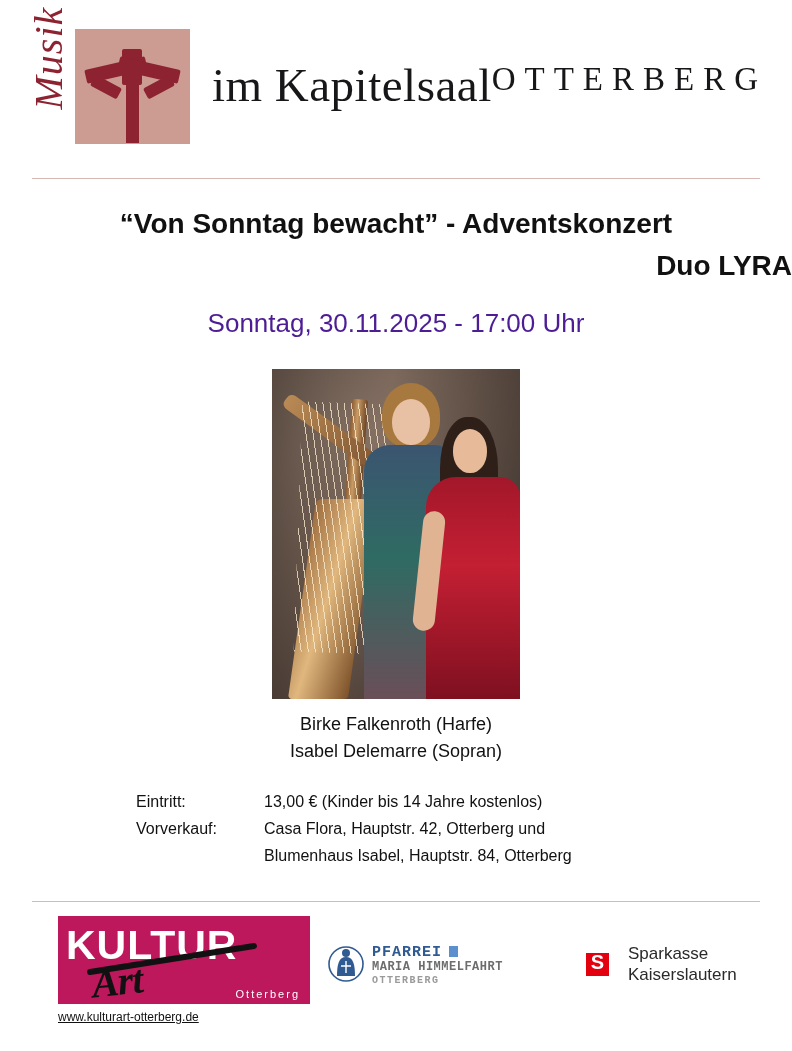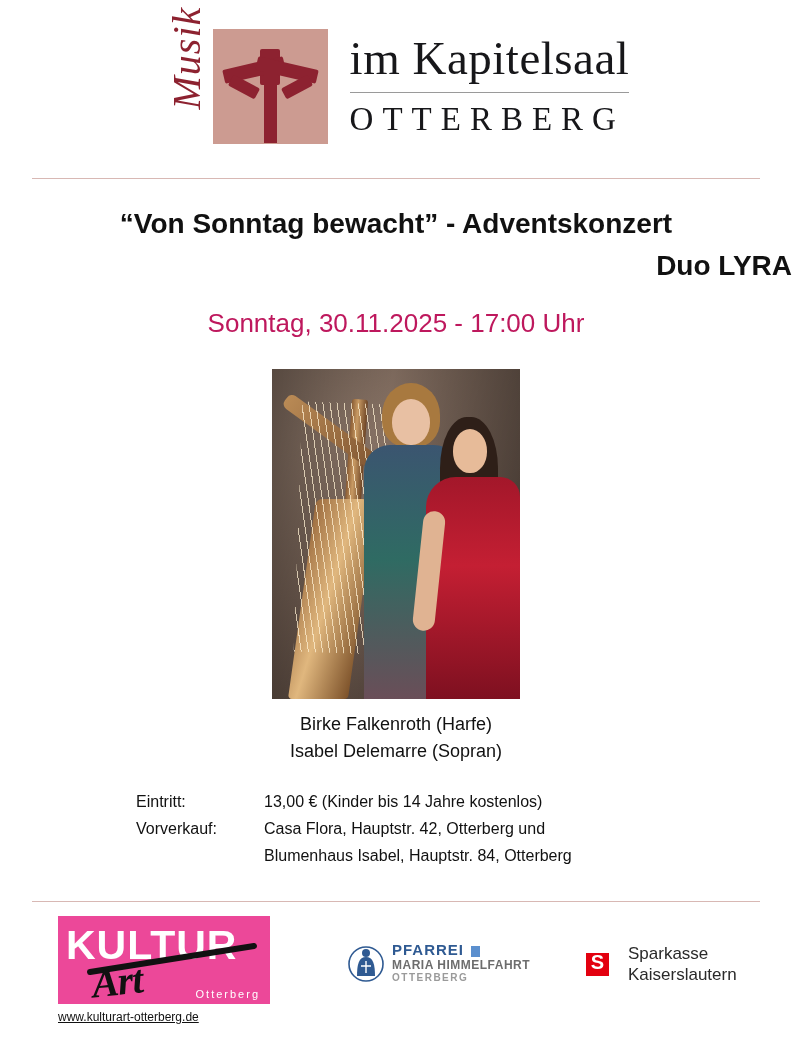--- a/index.html
+++ b/index.html
@@ -66,21 +66,20 @@
     border-radius: 2px;
   }
   .f1 { width: 62px; height: 14px; top: 34px; left: 10px; transform: rotate(-13deg); }
   .f2 { width: 62px; height: 14px; top: 34px; right: 10px; transform: rotate(13deg); }
   .f3 { width: 20px; height: 36px; top: 20px; left: 47px; }
   .f4 { width: 30px; height: 12px; top: 52px; left: 16px; transform: rotate(28deg); }
   .f5 { width: 30px; height: 12px; top: 52px; right: 16px; transform: rotate(-28deg); }
 
   .title-block {
     display: flex;
-    flex-direction: column;
     justify-content: center;
   }
   .title-main {
     font-family: "Liberation Serif", serif;
     font-size: 47px;
     line-height: 1.05;
     color: #17171a;
     letter-spacing: 0.5px;
   }
   .title-rule {
@@ -117,21 +116,21 @@
   }
   .ensemble {
     font-size: 28px;
     font-weight: bold;
     color: #111;
     margin: 0 0 26px 0;
     text-align: right;
   }
   .datetime {
     font-size: 26px;
-    color: #be185d;
+    color: #4c1d95;
     margin: 0 0 30px 0;
   }
 
   
   .photo-wrap {
     width: 248px;
     height: 330px;
     margin: 0 auto;
     position: relative;
     overflow: hidden;
@@ -296,23 +295,23 @@
     position: absolute;
     left: 0;
     right: 0;
     top: 910px;
     height: 140px;
   }
   .kultur-logo {
     position: absolute;
     left: 58px;
     top: 6px;
-    width: 212px;
+    width: 252px;
     height: 88px;
-    background: #ec4899;
+    background: #be185d;
     overflow: hidden;
   }
   .kultur-word {
     position: absolute;
     left: 8px;
     top: 6px;
     font-family: "Liberation Sans", sans-serif;
     font-weight: bold;
     font-size: 41px;
     color: #ffffff;
@@ -351,24 +350,25 @@
   .kultur-url {
     position: absolute;
     left: 58px;
     top: 100px;
     font-size: 12px;
     color: #111;
   }
 
   .pfarrei {
     position: absolute;
-    left: 348px;
+    left: 328px;
     top: 32px;
     display: flex;
-    align-items: flex-start;
+    align-items: flex-end;
+    font-family: Liberation Mono, monospace;
   }
   .pfarrei-mark {
     width: 36px;
     height: 44px;
     margin-right: 8px;
   }
   .pfarrei-text {
     line-height: 1.12;
   }
   .pfarrei-l1 {

